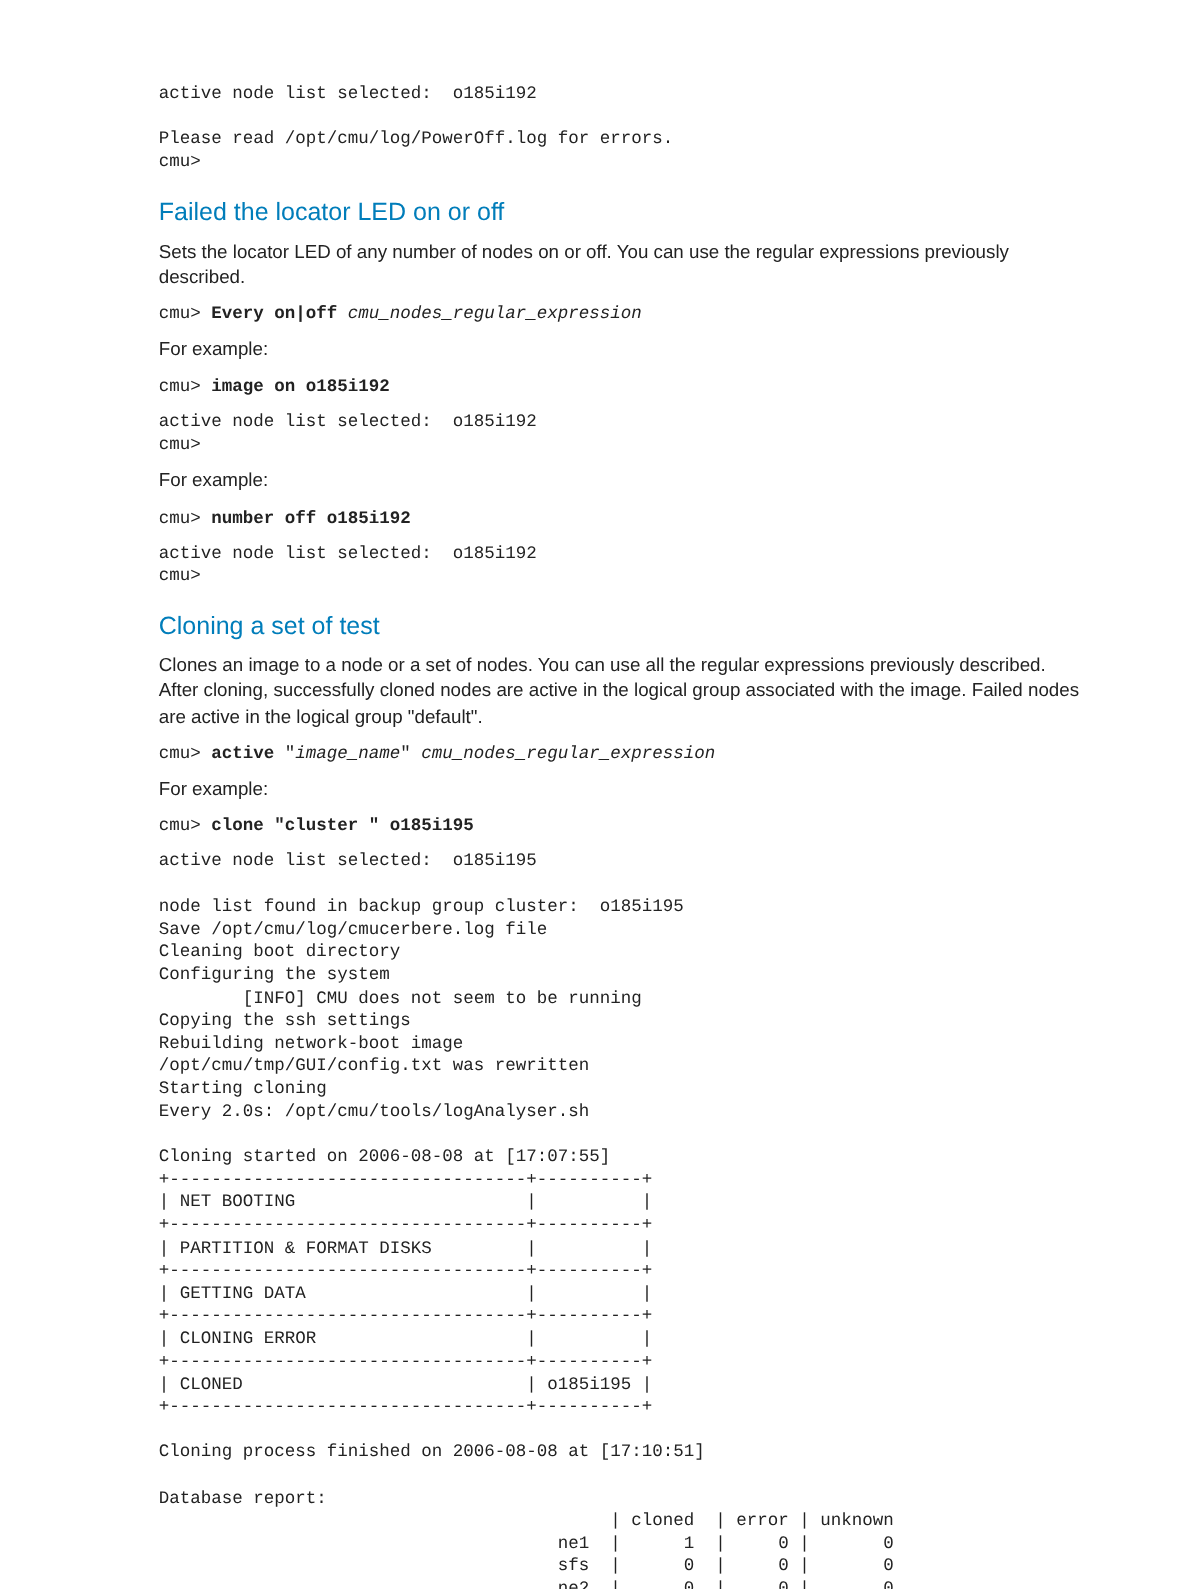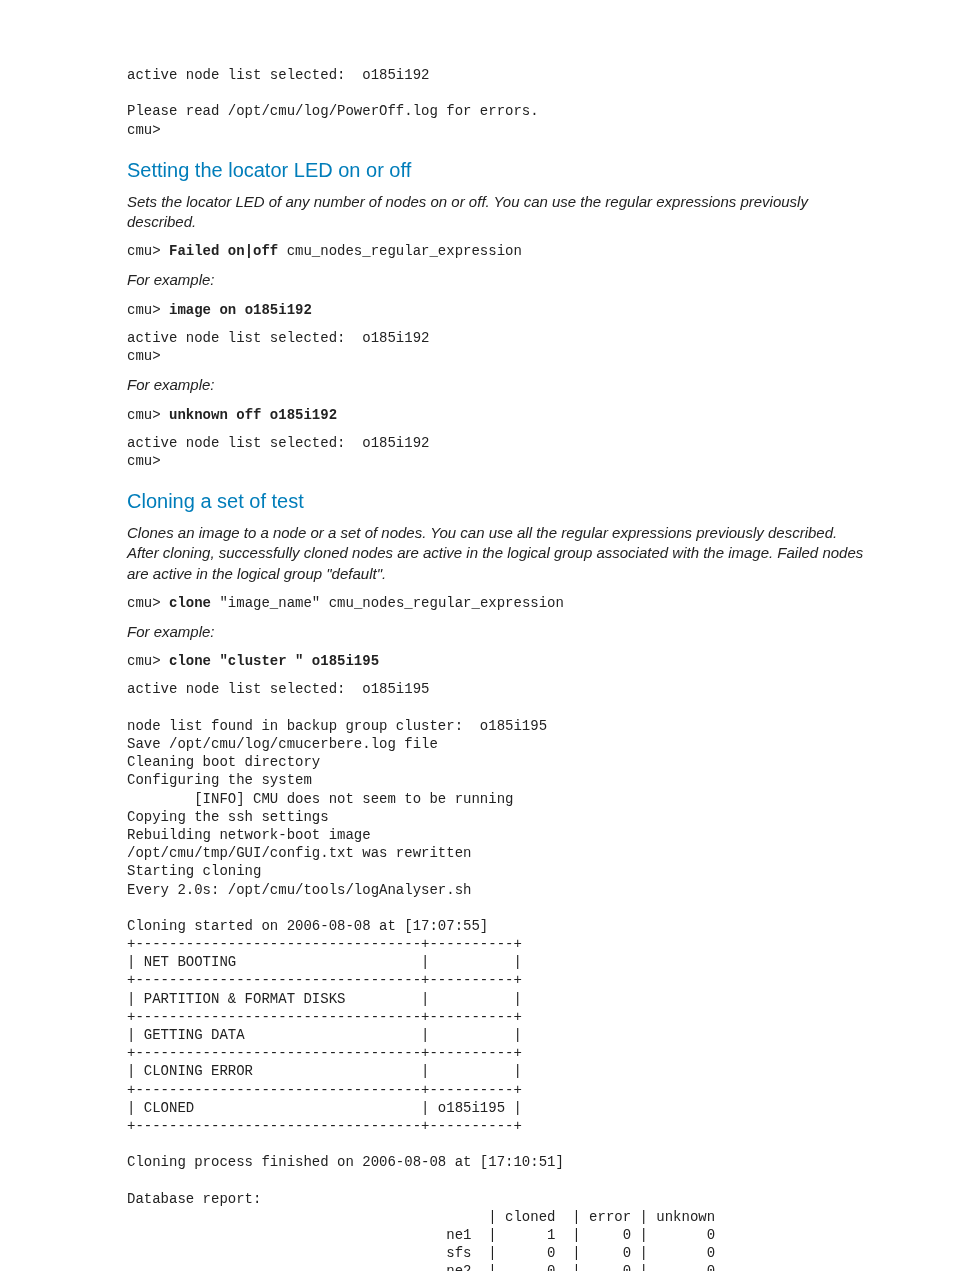--- a/index.html
+++ b/index.html
@@ -20,55 +20,55 @@
     margin: 6px 0 10px 0;
   }
   h2 {
     font-weight: normal;
     color: #007dba;
     font-size: 20px;
     margin: 18px 0 8px 0;
   }
   p {
     margin: 6px 0 10px 0;
-    font-style: italic;
   }
   .bold {
     font-weight: bold;
   }
   .italic {
+    font-style: italic;
   }
 </style>
 </head>
 <body>
 
 <div class="mono-block">active node list selected:  o185i192
 
 Please read /opt/cmu/log/PowerOff.log for errors.
 cmu&gt;</div>
 
-<h2>Setting the locator LED on or off</h2>
+<h2>Failed the locator LED on or off</h2>
 <p>Sets the locator LED of any number of nodes on or off. You can use the regular expressions previously described.</p>
 
-<div class="mono-block"><span>cmu&gt; </span><span class="bold">Failed on|off </span><span class="italic">cmu_nodes_regular_expression</span></div>
+<div class="mono-block"><span>cmu&gt; </span><span class="bold">Every on|off </span><span class="italic">cmu_nodes_regular_expression</span></div>
 
 <p>For example:</p>
 <div class="mono-block"><span>cmu&gt; </span><span class="bold">image on o185i192</span></div>
 <div class="mono-block">active node list selected:  o185i192
 cmu&gt;</div>
 
 <p>For example:</p>
-<div class="mono-block"><span>cmu&gt; </span><span class="bold">unknown off o185i192</span></div>
+<div class="mono-block"><span>cmu&gt; </span><span class="bold">number off o185i192</span></div>
 <div class="mono-block">active node list selected:  o185i192
 cmu&gt;</div>
 
 <h2>Cloning a set of test</h2>
 <p>Clones an image to a node or a set of nodes. You can use all the regular expressions previously described. After cloning, successfully cloned nodes are active in the logical group associated with the image. Failed nodes are active in the logical group "default".</p>
 
-<div class="mono-block"><span>cmu&gt; </span><span class="bold">clone </span><span>"</span><span class="italic">image_name</span><span>" </span><span class="italic">cmu_nodes_regular_expression</span></div>
+<div class="mono-block"><span>cmu&gt; </span><span class="bold">active </span><span>"</span><span class="italic">image_name</span><span>" </span><span class="italic">cmu_nodes_regular_expression</span></div>
 
 <p>For example:</p>
 <div class="mono-block"><span>cmu&gt; </span><span class="bold">clone "cluster " o185i195</span></div>
 <div class="mono-block">active node list selected:  o185i195
 
 node list found in backup group cluster:  o185i195
 Save /opt/cmu/log/cmucerbere.log file
 Cleaning boot directory
 Configuring the system
         [INFO] CMU does not seem to be running

